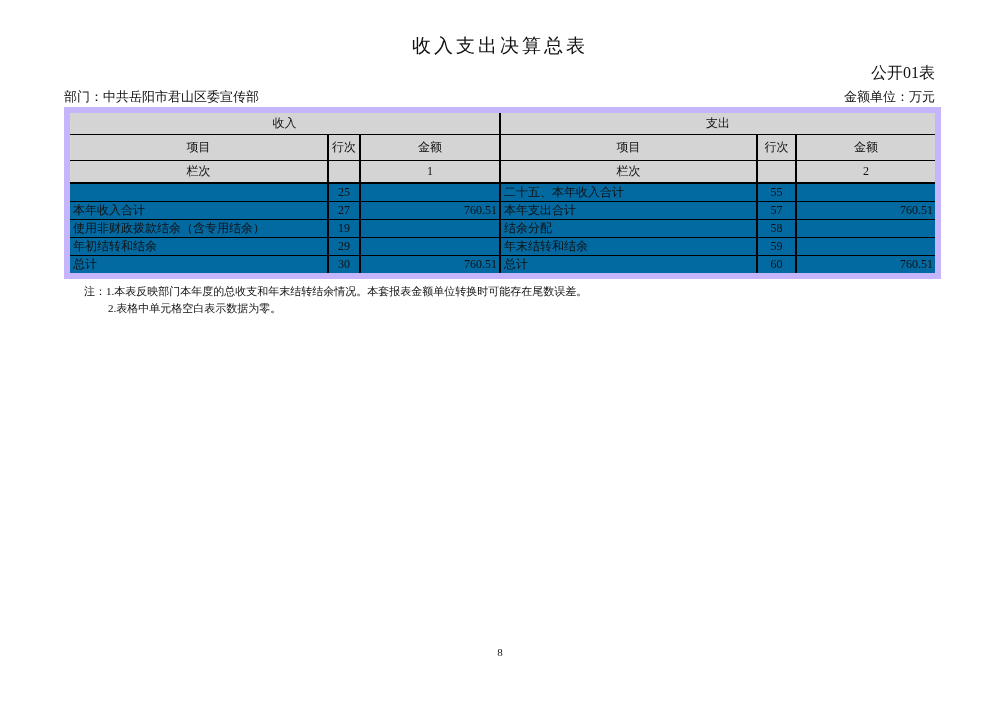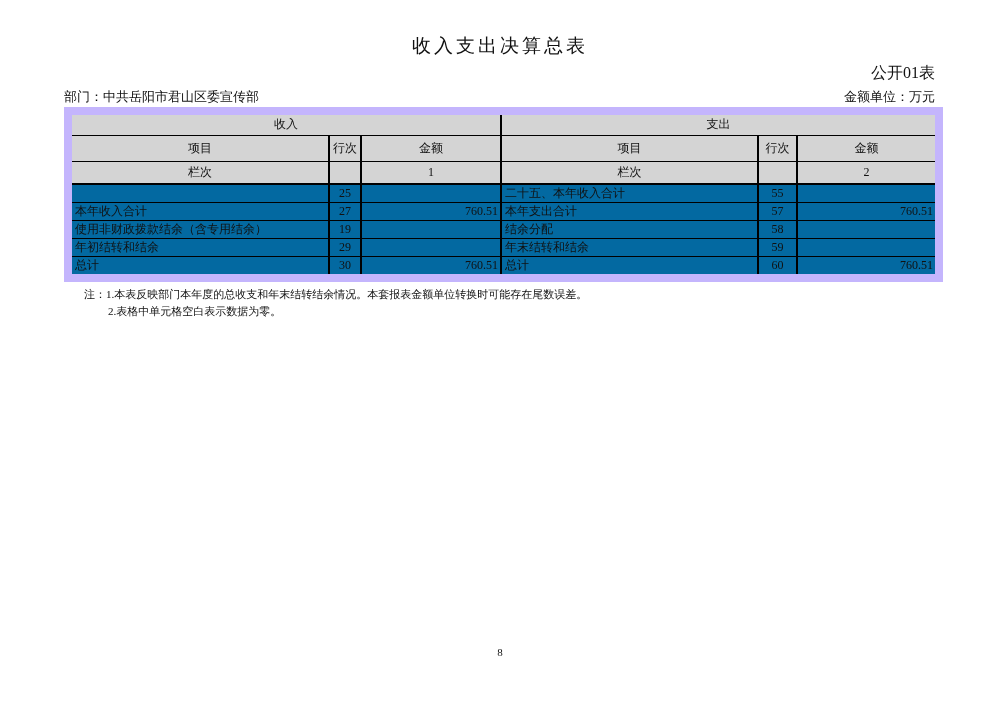--- a/index.html
+++ b/index.html
@@ -33,21 +33,21 @@
     align-items: flex-end;
     font-size: 13px;
     margin-top: 11px;
     margin-bottom: 4px;
     line-height: 13px;
   }
   table.decision-table {
     width: 871px;
     border-collapse: collapse;
     table-layout: fixed;
-    border: 8px solid #c4b5fd;
+    border: 6px solid #c4b5fd;
   }
   .decision-table th, .decision-table td {
     border: 1px solid #000;
     border-left-width: 2px;
     border-right-width: 2px;
     font-size: 12px;
     font-weight: normal;
     overflow: hidden;
     white-space: nowrap;
   }

